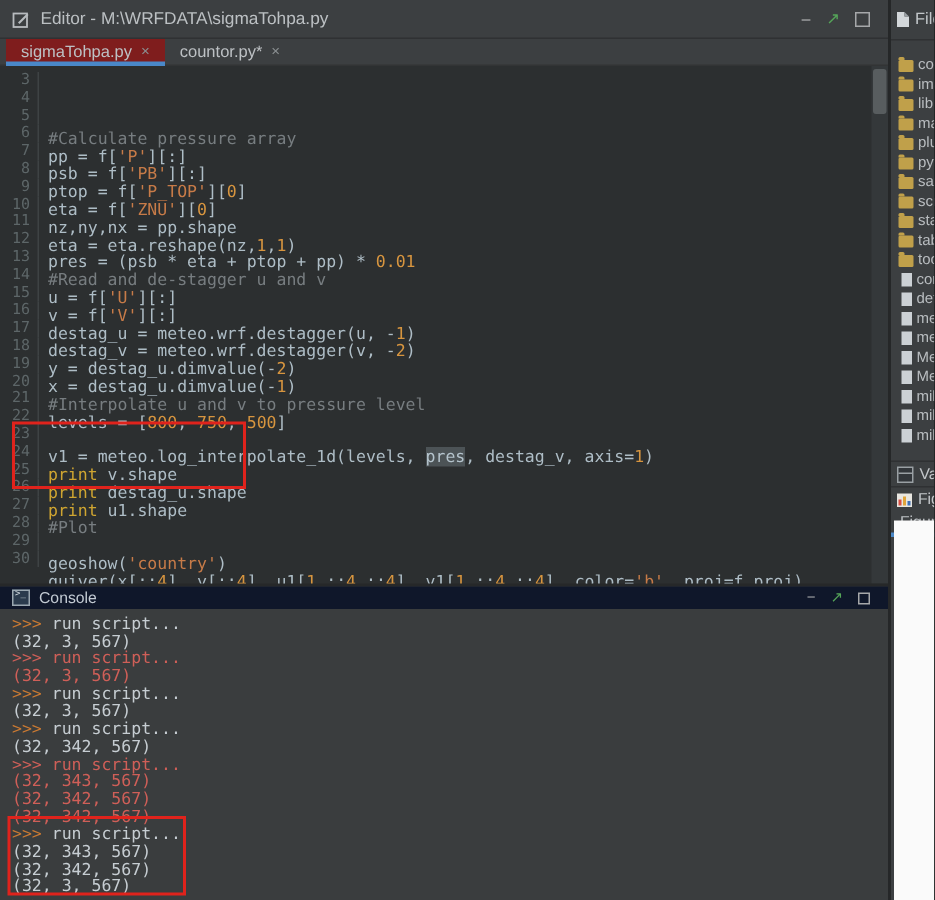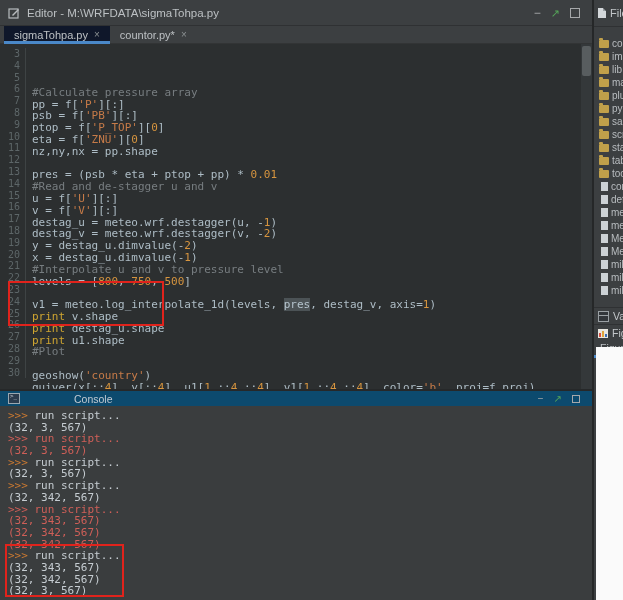--- a/index.html
+++ b/index.html
@@ -12,21 +12,21 @@
              border-bottom:1px solid #2f3133;display:flex;align-items:center;padding:0 8px;box-sizing:border-box;}
   .title-text{color:#bcc0c3;font-size:11.5px;margin-left:7px;white-space:nowrap;flex:1;overflow:hidden;}
   .win-controls{display:flex;align-items:center;gap:10px;margin-right:4px;}
   .ctl{font-size:12px;line-height:12px;color:#a6a8aa;cursor:default;}
   .ctl.detach{color:#55a559;font-size:11px;}
   .ctl-box{width:8px;height:8px;border:1.5px solid #a6a8aa;display:inline-block;}
 
   .tab-bar{position:absolute;left:0;top:26px;right:0;height:17px;background:#3c3f41;
            border-bottom:1px solid #323435;display:flex;align-items:stretch;padding-left:4px;}
   .tab{display:flex;align-items:center;gap:6px;padding:0 10px;position:relative;color:#bdc1c4;font-size:11px;}
-  .tab.active{background:#0f172a;}
+  .tab.active{background:#7f1d1d;}
   .tab.active::after{content:"";position:absolute;left:0;right:0;bottom:-1px;height:3px;background:#4a88c8;}
   .tab-close{color:#8b9092;font-size:10px;}
 
   .editor-body{position:absolute;left:0;top:44px;right:0;bottom:0;overflow:hidden;
                font-family:"DejaVu Sans Mono",monospace;font-size:11px;}
   .code-lines{position:absolute;left:0;top:0;right:12px;padding-top:4px;}
   .code-row{height:11.8px;line-height:11.8px;white-space:pre;display:flex;}
   .gut{display:inline-block;width:20px;flex:0 0 20px;text-align:right;padding-right:5px;
        color:#5d6668;border-right:1px solid #3e4344;font-size:10px;}
   .code{padding-left:6px;white-space:pre;margin-top:27px;}
@@ -35,22 +35,22 @@
   .tk-st{color:#c77b48;}
   .tk-nu{color:#d7953f;}
   .tk-kw{color:#cfa531;}
   .tk-hl{color:#b5c4cd;background:#4c5356;}
 
   .editor-scrollbar{position:absolute;right:0;top:0;width:11px;bottom:0;background:#34383a;}
   .editor-scroll-thumb{position:absolute;left:1px;right:1px;top:2px;height:30px;background:#585d5f;border-radius:2px;}
 
   
   .console-window{position:absolute;left:0;top:391px;width:592px;height:209px;background:#3a3d3e;}
-  .console-title-bar{position:absolute;left:0;top:0;right:0;height:15px;background:#0c4a6e;
-                     display:flex;align-items:center;padding:0 8px;box-sizing:border-box;gap:48px;}
+  .console-title-bar{position:absolute;left:0;top:0;right:0;height:15px;background:#0f172a;
+                     display:flex;align-items:center;padding:0 8px;box-sizing:border-box;}
   .console-title-text{color:#c2cad3;font-size:10.5px;margin-left:6px;flex:1;}
   .console-icon{width:10px;height:9px;border:1px solid #9aa7b0;background:#2b3b4d;position:relative;}
   .console-icon::before{content:">_";position:absolute;left:1px;top:-2px;font-size:6px;color:#cfd8de;
                         font-family:"DejaVu Sans Mono",monospace;}
   .console-title-bar .ctl{font-size:10px;}
   .console-title-bar .ctl-box{width:6px;height:6px;border-width:1.2px;}
   .console-body{position:absolute;left:0;top:15px;right:0;bottom:0;overflow:hidden;
                 font-family:"DejaVu Sans Mono",monospace;font-size:11px;}
   .console-output{position:absolute;left:8px;top:4px;right:4px;}
   .con-row{height:11.7px;line-height:11.7px;white-space:pre;}
@@ -120,21 +120,21 @@
 
     <div class="editor-body">
       <div class="code-lines">
           <div class="code-row"><span class="gut">3</span><span class="code"></span></div>
           <div class="code-row"><span class="gut">4</span><span class="code"><span class="tk-cm">#Calculate pressure array</span></span></div>
           <div class="code-row"><span class="gut">5</span><span class="code"><span class="tk-pl">pp = f[</span><span class="tk-st">'P'</span><span class="tk-pl">][:]</span></span></div>
           <div class="code-row"><span class="gut">6</span><span class="code"><span class="tk-pl">psb = f[</span><span class="tk-st">'PB'</span><span class="tk-pl">][:]</span></span></div>
           <div class="code-row"><span class="gut">7</span><span class="code"><span class="tk-pl">ptop = f[</span><span class="tk-st">'P_TOP'</span><span class="tk-pl">][</span><span class="tk-nu">0</span><span class="tk-pl">]</span></span></div>
           <div class="code-row"><span class="gut">8</span><span class="code"><span class="tk-pl">eta = f[</span><span class="tk-st">'ZNU'</span><span class="tk-pl">][</span><span class="tk-nu">0</span><span class="tk-pl">]</span></span></div>
           <div class="code-row"><span class="gut">9</span><span class="code"><span class="tk-pl">nz,ny,nx = pp.shape</span></span></div>
-          <div class="code-row"><span class="gut">10</span></div>
+          <div class="code-row"><span class="gut">10</span><span class="code"><span class="tk-pl">eta = eta.reshape(nz,</span><span class="tk-nu">1</span><span class="tk-pl">,</span><span class="tk-nu">1</span><span class="tk-pl">)</span></span></div>
           <div class="code-row"><span class="gut">11</span><span class="code"><span class="tk-pl">pres = (psb * eta + ptop + pp) * </span><span class="tk-nu">0.01</span></span></div>
           <div class="code-row"><span class="gut">12</span><span class="code"><span class="tk-cm">#Read and de-stagger u and v</span></span></div>
           <div class="code-row"><span class="gut">13</span><span class="code"><span class="tk-pl">u = f[</span><span class="tk-st">'U'</span><span class="tk-pl">][:]</span></span></div>
           <div class="code-row"><span class="gut">14</span><span class="code"><span class="tk-pl">v = f[</span><span class="tk-st">'V'</span><span class="tk-pl">][:]</span></span></div>
           <div class="code-row"><span class="gut">15</span><span class="code"><span class="tk-pl">destag_u = meteo.wrf.destagger(u, -</span><span class="tk-nu">1</span><span class="tk-pl">)</span></span></div>
           <div class="code-row"><span class="gut">16</span><span class="code"><span class="tk-pl">destag_v = meteo.wrf.destagger(v, -</span><span class="tk-nu">2</span><span class="tk-pl">)</span></span></div>
           <div class="code-row"><span class="gut">17</span><span class="code"><span class="tk-pl">y = destag_u.dimvalue(-</span><span class="tk-nu">2</span><span class="tk-pl">)</span></span></div>
           <div class="code-row"><span class="gut">18</span><span class="code"><span class="tk-pl">x = destag_u.dimvalue(-</span><span class="tk-nu">1</span><span class="tk-pl">)</span></span></div>
           <div class="code-row"><span class="gut">19</span><span class="code"><span class="tk-cm">#Interpolate u and v to pressure level</span></span></div>
           <div class="code-row"><span class="gut">20</span><span class="code"><span class="tk-pl">levels = [</span><span class="tk-nu">800</span><span class="tk-pl">, </span><span class="tk-nu">750</span><span class="tk-pl">, </span><span class="tk-nu">500</span><span class="tk-pl">]</span></span></div>

